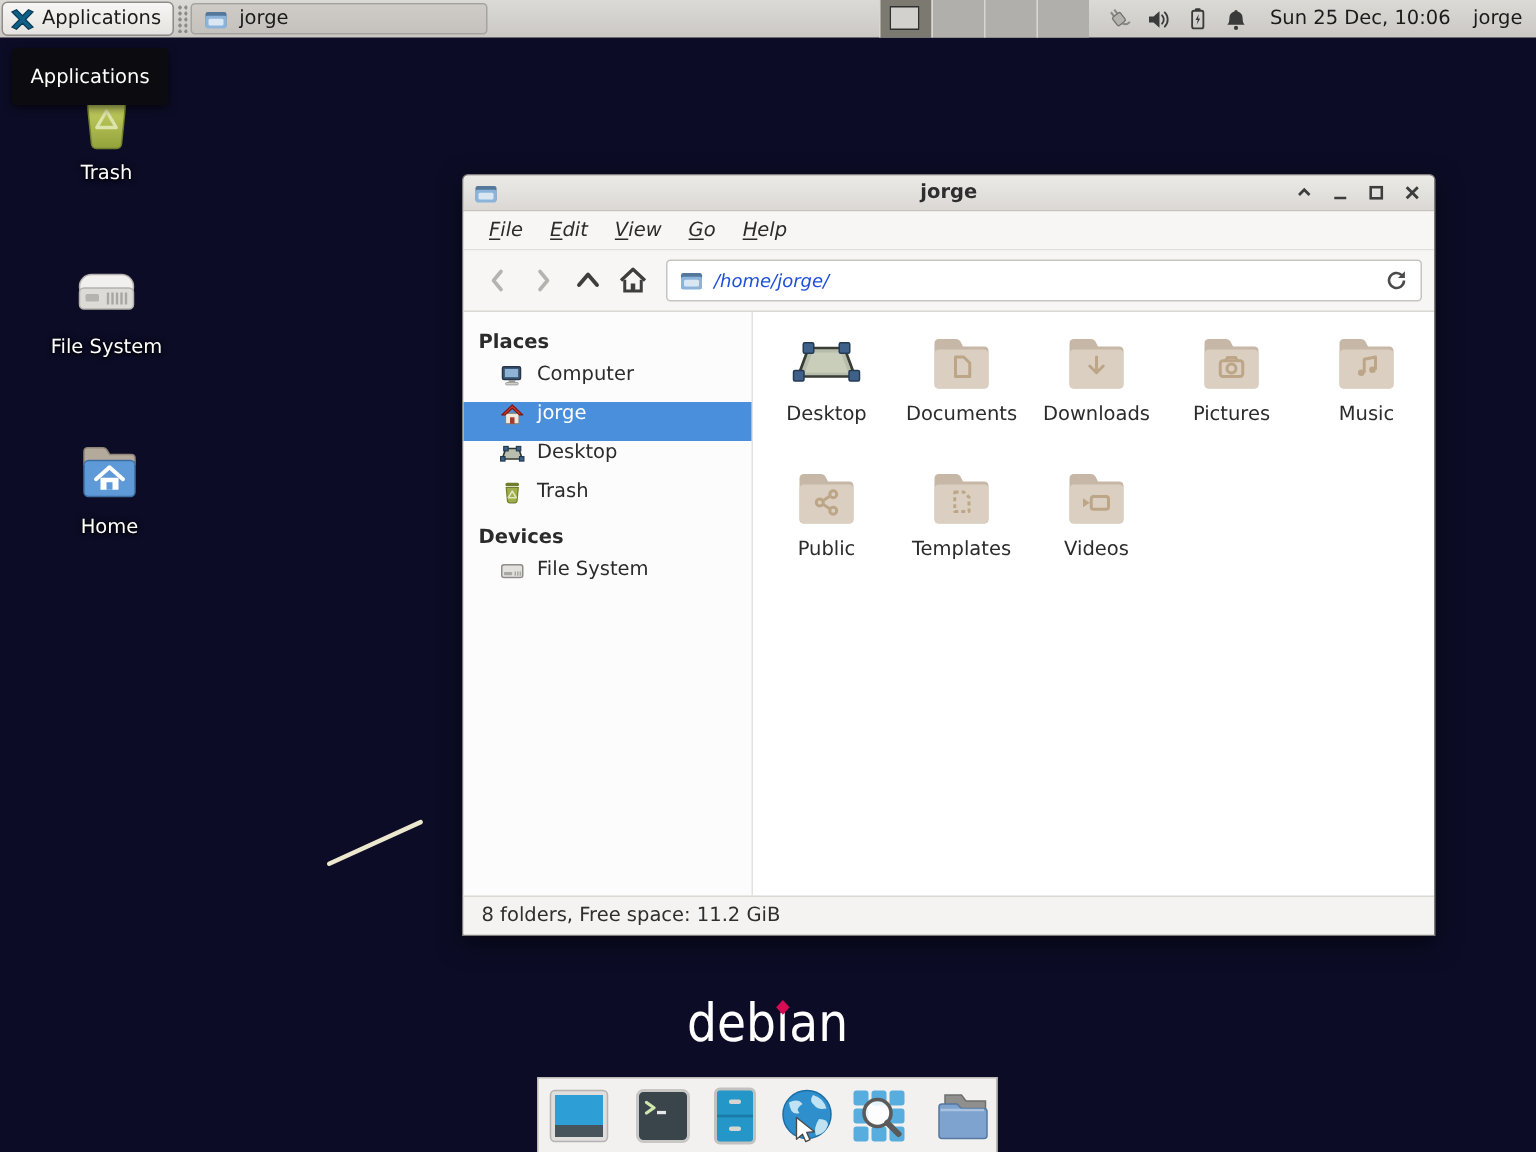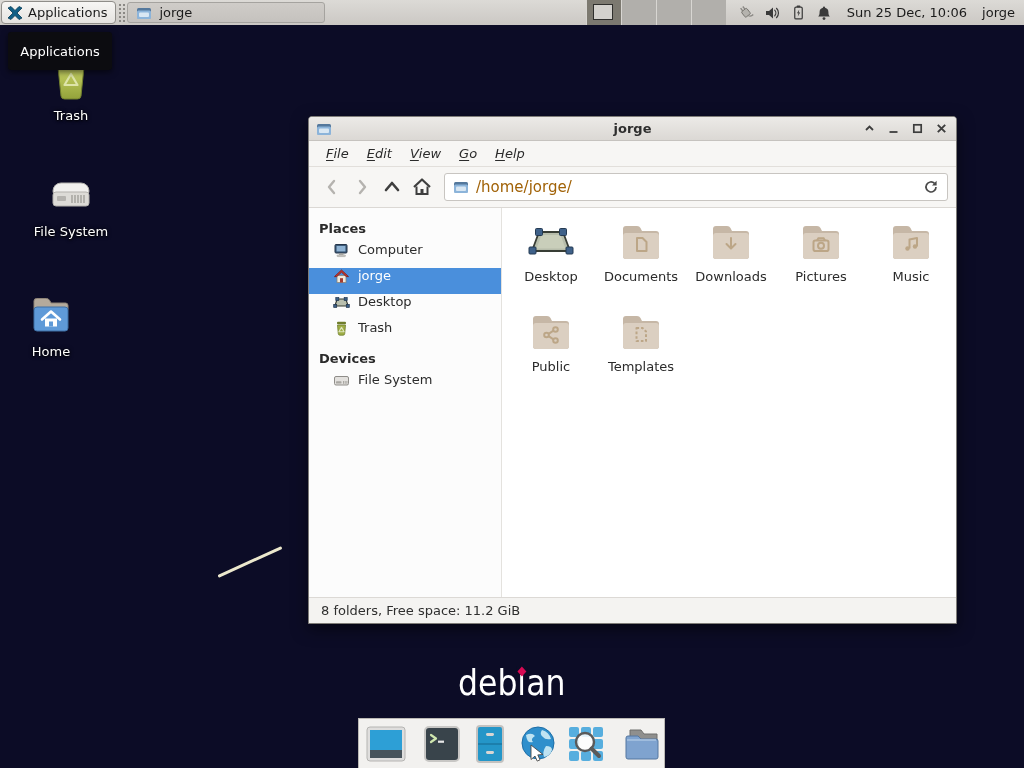--- a/index.html
+++ b/index.html
@@ -60,21 +60,21 @@
   .titlebar .title { position:absolute; left:0; right:0; text-align:center; font-weight:bold; color:#2e2e2e; pointer-events:none; }
   .tb-controls { margin-left:auto; display:flex; align-items:center; gap:9px; }
   .tb-btn { width:15px; height:15px; display:flex; align-items:center; justify-content:center; }
   .menubar { height:26px; background:#f7f6f4; border-bottom:1px solid #e2dfdb; display:flex; align-items:center; padding-left:8px;font-style:italic; }
   .menu-item { padding:0 9px; height:22px; line-height:22px; }
   u { text-decoration-thickness:1px; text-underline-offset:2px; }
   .toolbar { height:41px; background:#f7f6f4; border-bottom:1px solid #dbd8d4; display:flex; align-items:center; padding:0 8px; }
   .nav-btn { width:30px; height:30px; display:flex; align-items:center; justify-content:center; border-radius:3px; background:none; border:none; }
   .pathbar { flex:1; height:28px; margin-left:7px; background:#fff; border:1px solid #c8c5c1; border-radius:3px;
              display:flex; align-items:center; padding:0 8px; gap:7px; }
-  .path-text { flex:1; color:#a16207; font-size:15px; }
+  .path-text { flex:1; color:#1d4ed8; font-size:12px;font-style:italic; }
   .win-body { flex:1; display:flex; min-height:0; }
   .sidebar { width:193px; background:#fcfcfc; border-right:1px solid #e4e2de; padding-top:8px; }
   .side-header { font-weight:bold; padding:5px 10px 6px; color:#2b2b2b; }
   .side-item { height:26px; display:flex; gap:8px; padding-left:24px; }
   .side-item svg { flex:none; }
   .side-item.selected { background:#4a8fdc; color:#fff; }
   .files { flex:1; padding:10px 0 0 4px; display:flex; flex-wrap:wrap; align-content:flex-start; background:#fff; }
   .file-cell { width:90px; height:90px; display:flex; flex-direction:column; align-items:center; }
   .file-cell .lbl { margin-top:3px; color:#2b2b2b; white-space:nowrap; }
   .statusbar { height:26px; background:#f4f3f1; border-top:1px solid #dcd9d5; display:flex; align-items:center;
@@ -168,21 +168,21 @@
       <line x1="24" y1="23" x2="24" y2="31"></line>
         <line x1="27" y1="23" x2="27" y2="31"></line>
       <line x1="30" y1="23" x2="30" y2="31"></line>
         <line x1="33" y1="23" x2="33" y2="31"></line>
         <line x1="36" y1="23" x2="36" y2="31"></line>
     </g>
   </svg>
   <span class="lbl">File System</span>
 </div>
 
-<div class="desk-icon" style="left:4px; top:292px;">
+<div class="desk-icon" style="left:26px; top:292px;">
   <svg width="46" height="46" viewBox="0 0 46 46">
     <path d="M6 9 q0 -2.5 2.5 -2.5 h10 q2 0 3 1.8 l1.6 2.7 h14.4 q2.5 0 2.5 2.5 v4 H6 Z" fill="#b4aa9c" stroke="#8f8578"></path>
     <rect x="6" y="15" width="34" height="24" rx="3" fill="#5f9ad8" stroke="#3f6ea3"></rect>
     <path d="M14 27.5 L23 19.5 L32 27.5" fill="none" stroke="#ffffff" stroke-width="2.6" stroke-linejoin="round" stroke-linecap="round"></path>
     <rect x="17" y="26.5" width="12" height="8" fill="#ffffff"></rect>
     <rect x="21" y="29.5" width="4" height="5" fill="#5f9ad8"></rect>
   </svg>
   <span class="lbl">Home</span>
 </div>
 
@@ -399,20 +399,29 @@
 
       <div class="file-cell">
         <svg width="48" height="48" viewBox="0 0 48 48">
           <path d="M9 8 h11 q2.5 0 3.5 2 l1.5 3 h14 q3 0 3 3 v22 q0 3 -3 3 H9 q-3 0 -3 -3 V11 q0 -3 3 -3 z" fill="#c6b7a6"></path>
           <rect x="6" y="15" width="36" height="26" rx="3" fill="#dbcfc1"></rect>
           <path d="M19.5 20 h6 l3.5 3.5 V33 h-9.5 z" fill="none" stroke="#bca687" stroke-width="2" stroke-linejoin="round" stroke-dasharray="2.6 2"></path>
         </svg>
         <span class="lbl">Templates</span>
       </div>
 
+      <div class="file-cell">
+        <svg width="48" height="48" viewBox="0 0 48 48">
+          <path d="M9 8 h11 q2.5 0 3.5 2 l1.5 3 h14 q3 0 3 3 v22 q0 3 -3 3 H9 q-3 0 -3 -3 V11 q0 -3 3 -3 z" fill="#c6b7a6"></path>
+          <rect x="6" y="15" width="36" height="26" rx="3" fill="#dbcfc1"></rect>
+          <rect x="20.5" y="23" width="11.5" height="8.5" rx="1.6" fill="none" stroke="#bca687" stroke-width="2"></rect>
+          <path d="M19.5 27.2 L15 24.2 V30.2 Z" fill="#bca687"></path>
+        </svg>
+        <span class="lbl">Videos</span>
+      </div>
 
     </div>
   </div>
 
   <div class="statusbar">8 folders, Free space: 11.2 GiB</div>
 </div>
 
 <div class="dock">
   <button class="dock-btn">
     <svg width="44" height="44" viewBox="0 0 44 44">

